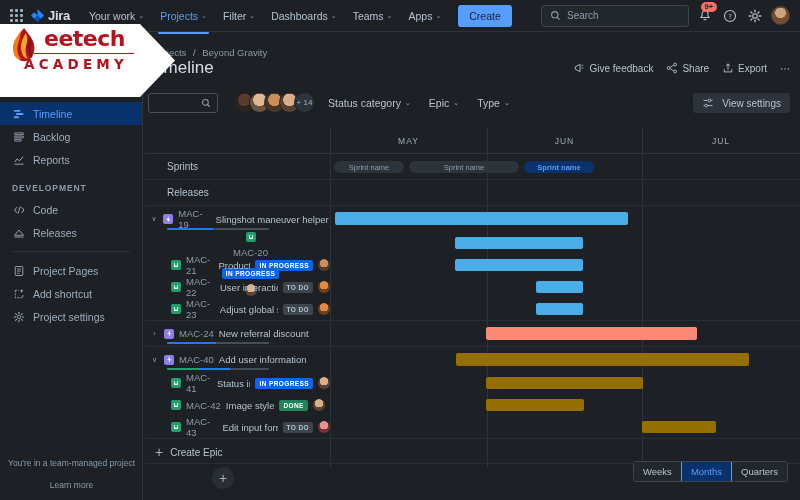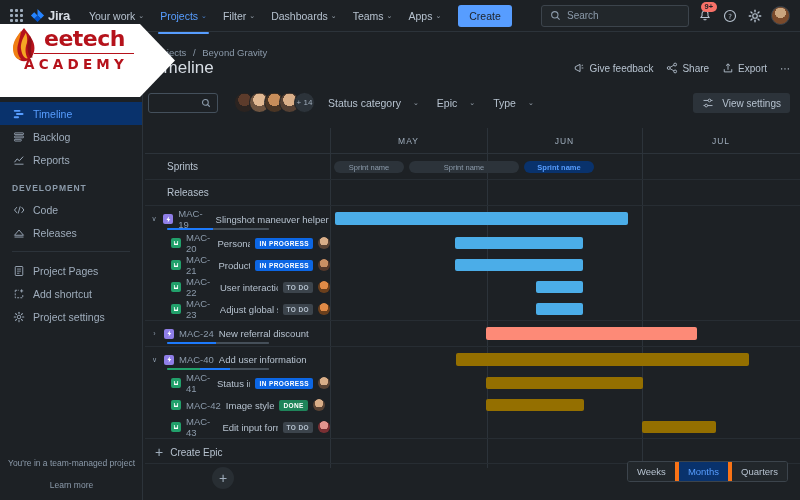--- a/index.html
+++ b/index.html
@@ -92,21 +92,21 @@
   }
 
   
   .filterbar { position: absolute; top: 92px; left: 148px; display: flex; align-items: center; gap: 8px; }
   .f-search { width: 70px; height: 20px; border: 1px solid #44505c; border-radius: 3px;
     background: #1d2125; display: flex; align-items: center; justify-content: flex-end; padding-right: 6px; }
   .avatars { display: flex; align-items: center; margin-left: 8px; }
   .av { width: 21px; height: 21px; border-radius: 50%; border: 1.5px solid #1d2125; margin-left: -6px; }
   .av:first-child { margin-left: 0; }
   .av.more { background: #2c333a; color: #9fadbc; font-size: 8px; display: flex; align-items: center; justify-content: center; }
-  .f-drop { display: flex; align-items: center; gap: 12px; font-size: 10.5px; color: #b6c2cf; cursor: pointer; padding: 3px 5px; }
+  .f-drop { display: flex; align-items: center; gap: 4px; font-size: 10.5px; color: #b6c2cf; cursor: pointer; padding: 3px 5px; }
 
   
   .tl { position: absolute; top: 128px; left: 145px; width: 655px; height: 372px; background: #1d2125; }
   .tl-head { position: relative; height: 26px; border-bottom: 1px solid #2c333a; }
   .tl-left { position: absolute; left: 0; top: 0; width: 185px; height: 100%; }
   .vrule { position: absolute; top: 0; bottom: 0; width: 1px; background: #2c333a; }
   .month-lbl { position: absolute; top: 8px; font-size: 8.5px; color: #9fadbc; letter-spacing: 1px; text-align: center; }
 
   .row { position: relative; height: 26px; border-bottom: 1px solid #272d33; }
   .row-label { position: absolute; left: 12px; top: 0; width: 185px; height: 100%;
@@ -140,21 +140,21 @@
     font-size: 10px; color: #b6c2cf; cursor: pointer; }
   .plus-sq { font-size: 14px; color: #9fadbc; line-height: 1; }
 
   .fab { position: absolute; left: 212px; top: 467px; width: 22px; height: 22px; border-radius: 50%;
     background: #282e33; color: #9fadbc; display: flex; align-items: center; justify-content: center;
     font-size: 14px; cursor: pointer; }
 
   .zoom-group { position: absolute; right: 12px; bottom: 18px; display: flex;
     border: 1px solid #3c444c; border-radius: 3px; overflow: hidden; }
   .zoom-group div { font-size: 9.5px; padding: 4px 9px; color: #b6c2cf; cursor: pointer; background: #22272b; }
-  .zoom-group div + div { border-left: 4px solid #f97316; }
+  .zoom-group div + div { border-left: 1px solid #f97316; }
   .zoom-group div.on { background: #09326c; color: #579dff; }
 
   
   .wm { position: absolute; left: 0; top: 24px; width: 175px; height: 73px; z-index: 50; }
   .wm-shape { position: absolute; inset: 0; background: #fff;
     clip-path: polygon(0 0, 140px 0, 175px 50%, 140px 100%, 0 100%); }
   .wm-inner { position: absolute; left: 8px; top: 4px; width: 132px; }
   .wm-word { font-size: 22px; font-weight: 700; color: #b5121b; letter-spacing: -0.5px; line-height: 1;
     padding-left: 36px; font-family: "DejaVu Sans", sans-serif; }
   .wm-rule { height: 1px; background: #b5121b; margin: 3px 6px 2px 26px; }
@@ -469,21 +469,21 @@
         <span class="summ">Slingshot maneuver helper ...</span>
       </div>
       <div class="prog-track">
         <i style="width:45%;background:#1d7afc"></i>
           <i style="width:55%;background:#454f59"></i>
       </div>
       <div class="bar" style="left:190px;width:293px;background:#4bade8;"></div>
     </div>
 
     <div class="row issue-row">
-      <div class="issue-label" style="padding-left:26px;">
+      <div class="issue-label" style="padding-left:26px;flex-direction:column;">
         <span class="type-ic story">
           <svg width="6" height="6" viewBox="0 0 10 10">
               <rect x="1.6" y="1.6" width="6.8" height="6.8" rx="1" fill="#fff"></rect>
               <rect x="3" y="1.6" width="4" height="4.4" fill="#22a06b"></rect>
             </svg>
         </span>
         <span class="key">MAC-20</span>
         <span class="summ">Persona...</span>
         <span class="st prog">IN PROGRESS</span>
         <span class="row-av" style="background:radial-gradient(circle at 50% 36%,#d9ae88 0 42%,#5a4334 43% 100%)"></span>

